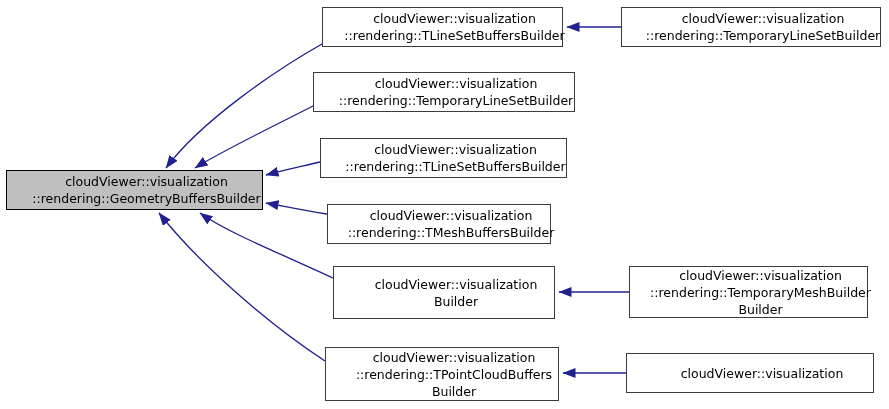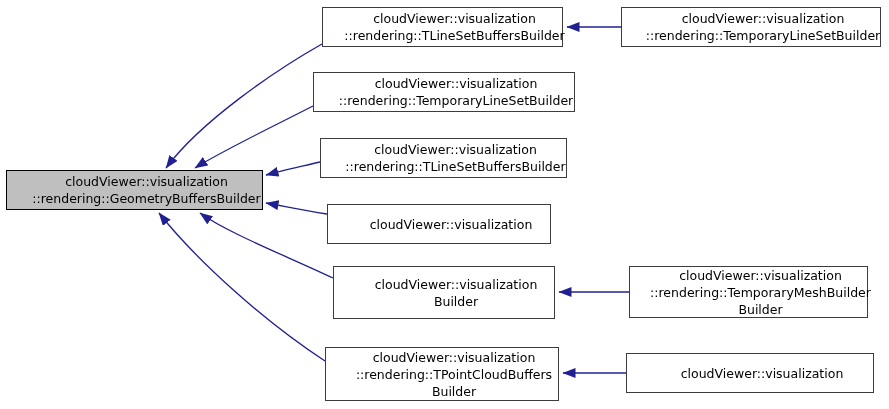--- a/index.html
+++ b/index.html
@@ -95,20 +95,21 @@
     <span>::rendering::TemporaryLineSetBuilder</span>
   </div>
 
   <div class="node" id="n-tlineset">
     <span>cloudViewer::visualization</span>
     <span>::rendering::TLineSetBuffersBuilder</span>
   </div>
 
   <div class="node" id="n-tmesh">
     <span>cloudViewer::visualization</span>
+    <span>::rendering::TMeshBuffersBuilder</span>
   </div>
 
   <div class="node" id="n-tpointcloud">
     <span>cloudViewer::visualization</span>
     <span>Builder</span>
   </div>
 
   <div class="node" id="n-trianglemesh">
     <span>cloudViewer::visualization</span>
     <span>::rendering::TPointCloudBuffers</span>

